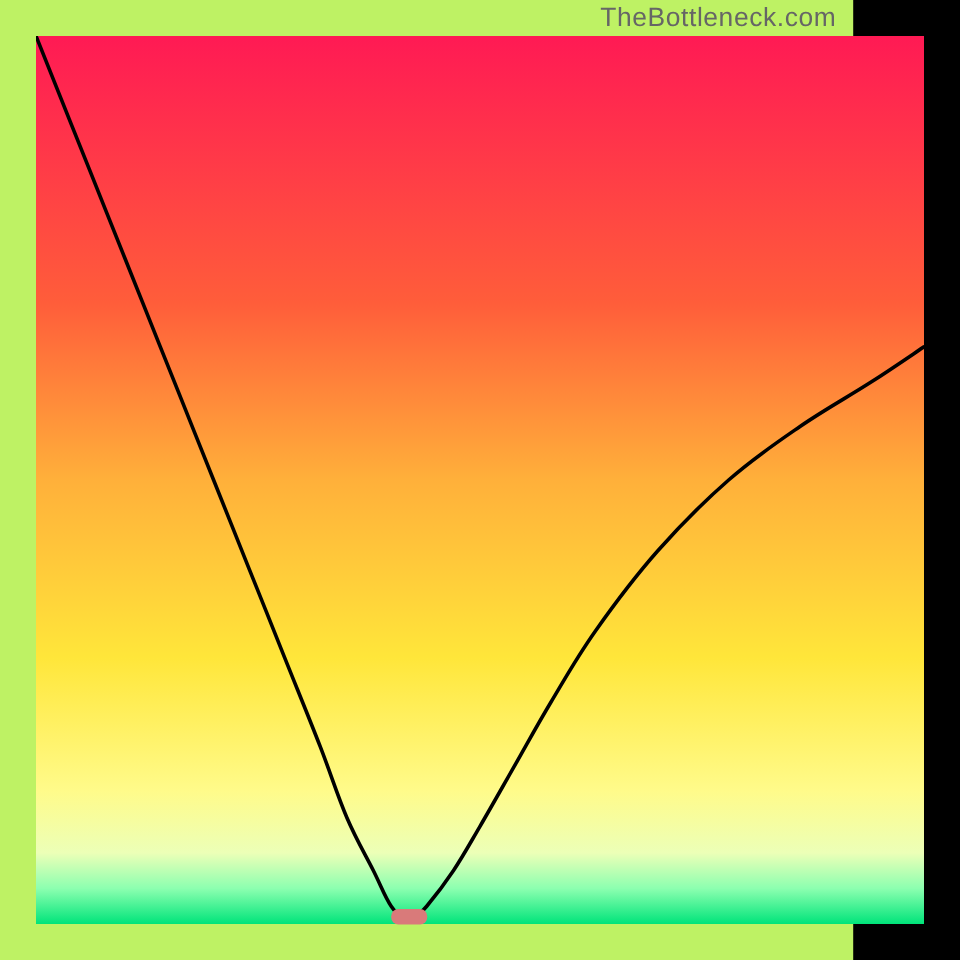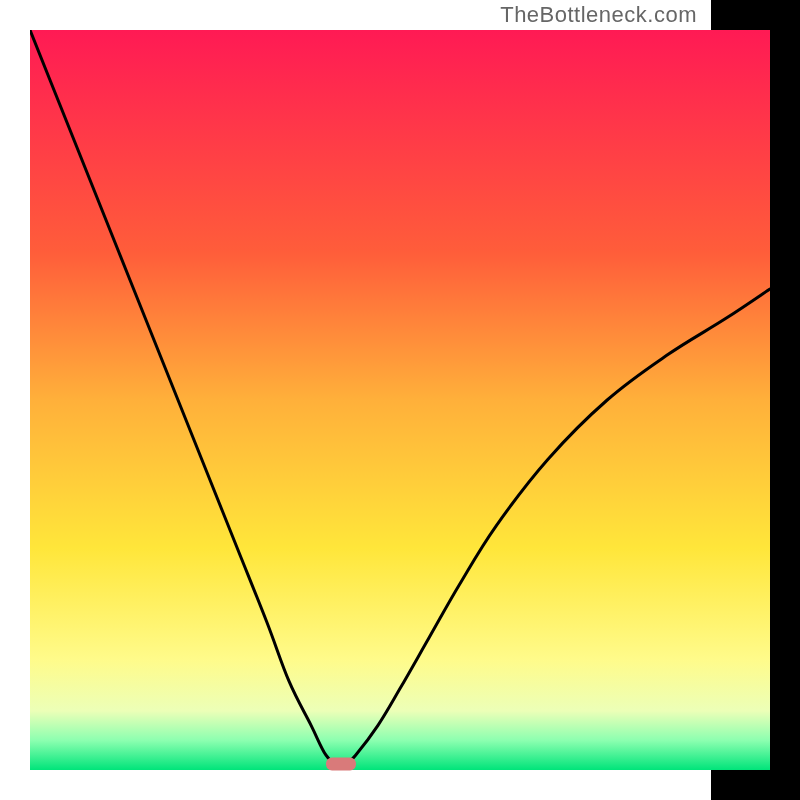--- a/index.html
+++ b/index.html
@@ -8,21 +8,21 @@
     width: 800px;
     height: 800px;
     background: #000;
     font-family: Arial, Helvetica, sans-serif;
     overflow: hidden;
   }
   .frame {
     position: relative;
     width: 711px;
     height: 800px;
-    background: #ffffff;
+    background: #bef264;
   }
   .watermark {
     position: absolute;
     top: 2px;
     right: 14px;
     color: #666;
     font-size: 22px;
     font-weight: 500;
     letter-spacing: 0.5px;
     z-index: 10;

